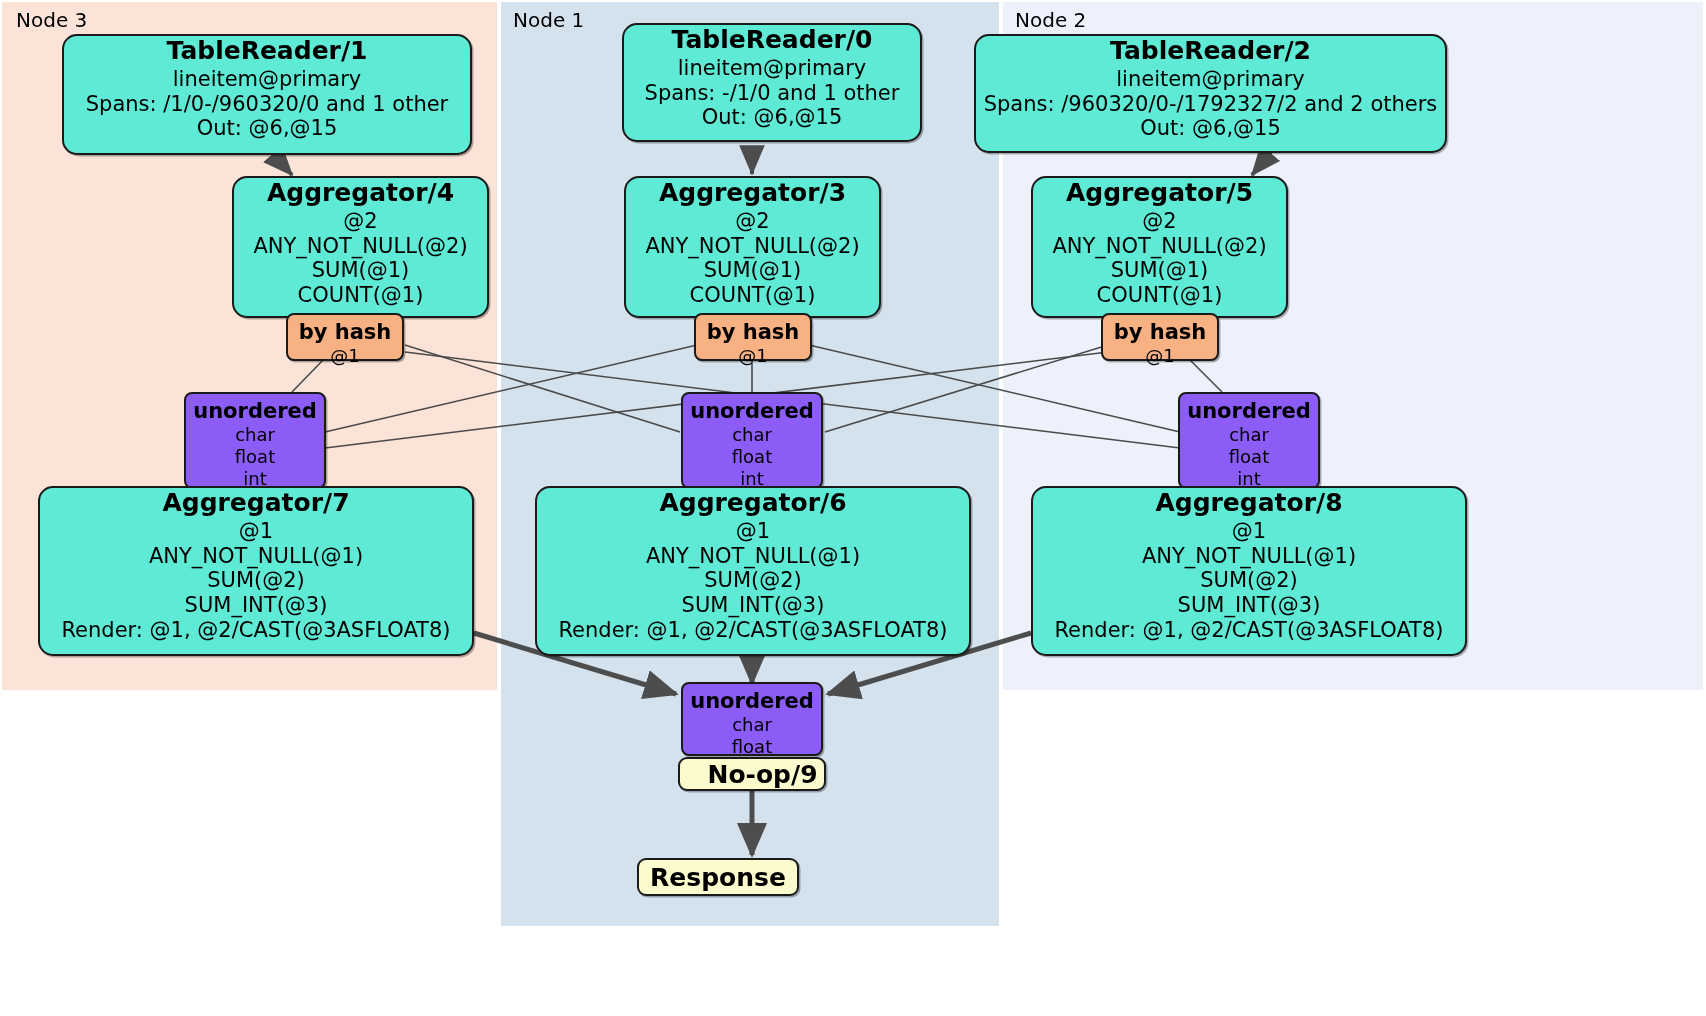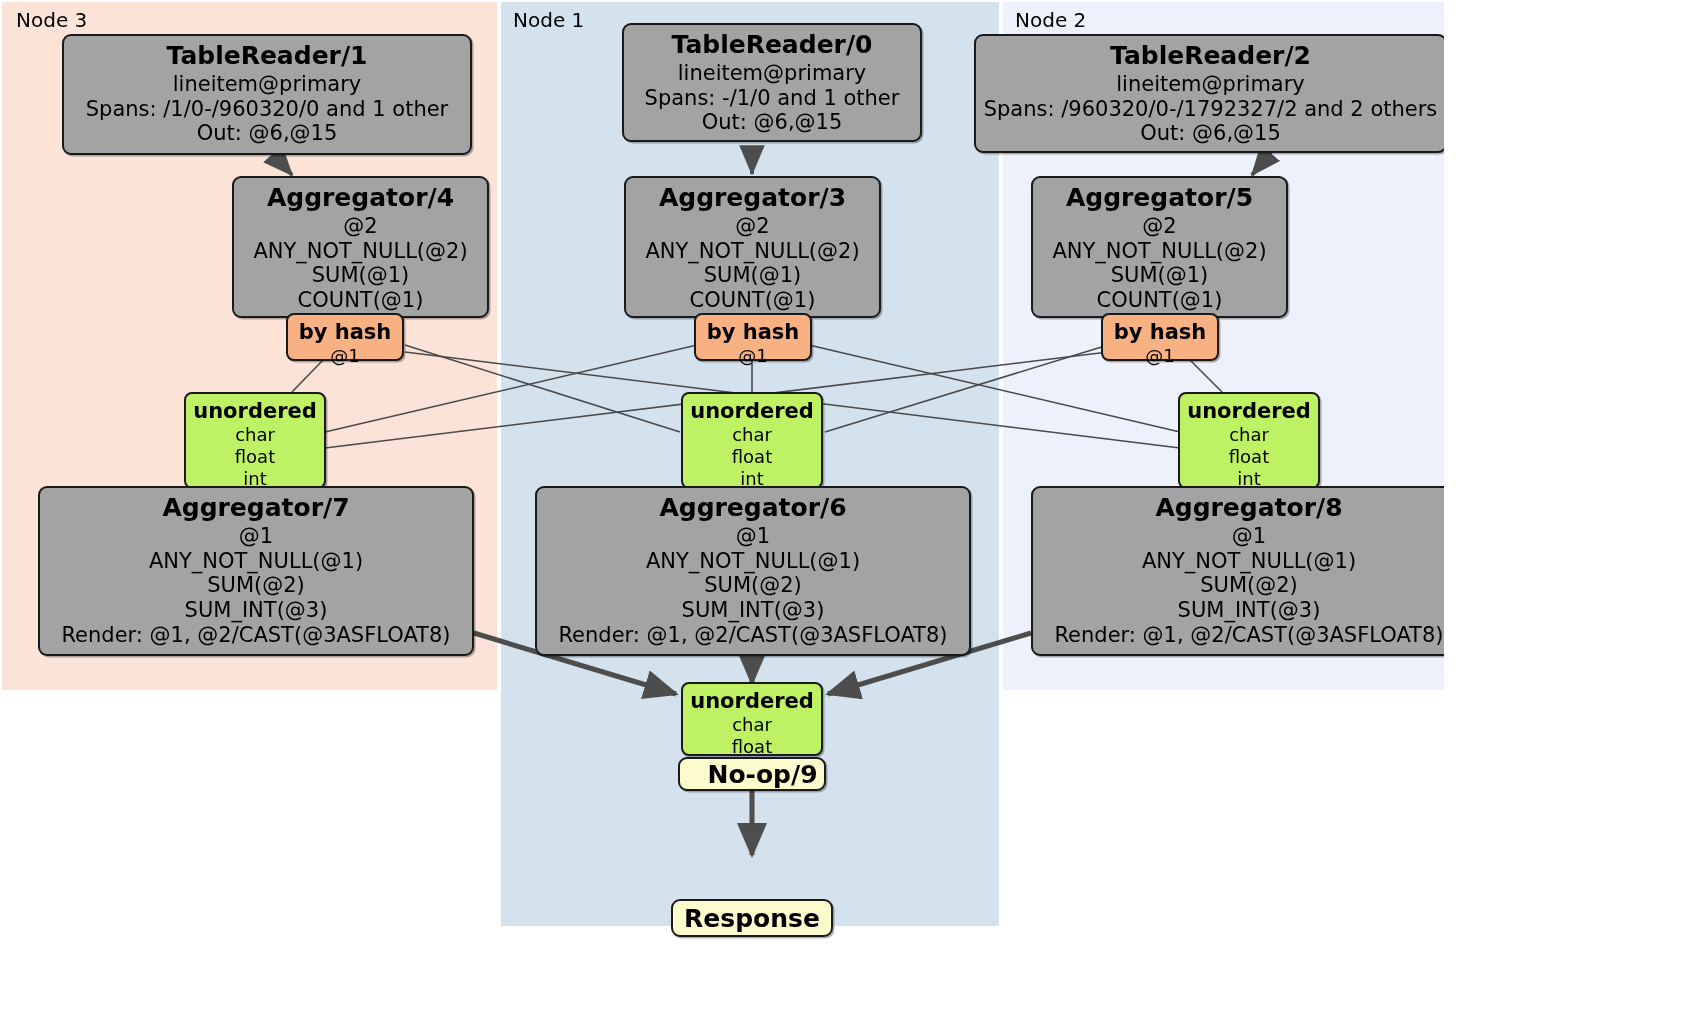--- a/index.html
+++ b/index.html
@@ -2,21 +2,21 @@
 <html><head>
 <meta charset="utf-8">
 <style>
   html, body {
     margin: 0; padding: 0;
     background: #ffffff;
     font-family: "DejaVu Sans", "Liberation Sans", sans-serif;
   }
   #canvas {
     position: relative;
-    width: 1444px;
+    width: 1703px;
     height: 1016px;
     overflow: hidden;
     background: #ffffff;
   }
   
   .cluster {
     position: absolute;
     box-sizing: border-box;
   }
   .cluster-label {
@@ -30,28 +30,27 @@
   #edges {
     position: absolute;
     left: 0; top: 0;
     width: 1706px; height: 1016px;
     pointer-events: none;
   }
   
   .proc {
     position: absolute;
     box-sizing: border-box;
-    background: #a3a3a3;
+    background: #5eead4;
     border: 2px solid #1a1a1a;
-    border-radius: 9px;
+    border-radius: 15px;
     text-align: center;
     color: #000;
     font-size: 21px;
     line-height: 1.175;
-    padding-top: 5px;
     box-shadow: 1.5px 1.5px 0 rgba(0,0,0,0.30);
   }
   .proc .ttl {
     font-weight: bold;
     font-size: 25px;
     line-height: 1.2;
     display: block;
     margin-bottom: 1px;
   }
   .proc .ln { display: block; white-space: nowrap; }
@@ -69,21 +68,21 @@
     box-shadow: 1.5px 1.5px 0 rgba(0,0,0,0.30);
   }
   .router .ttl {
     font-weight: bold;
     font-size: 21px;
     display: block;
     line-height: 1.2;
   }
   .router .ln { display: block; }
   .router.hash { background: #f7b183; }
-  .router.sync { background: #bef264; }
+  .router.sync { background: #8b5cf6; }
 
   .small-box {
     position: absolute;
     box-sizing: border-box;
     background: #fbfbcd;
     border: 2px solid #1a1a1a;
     border-radius: 9px;
     text-align: center;
     font-weight: bold;
     font-size: 25px;
@@ -256,17 +255,17 @@
   <div class="router sync" style="left:681px; top:682px; width:142px; height:74px;">
     <span class="ttl">unordered</span>
     <span class="ln">char</span>
     <span class="ln">float</span>
   </div>
 
   <div class="small-box" style="left:678px; top:757px; width:148px; height:34px;padding-left:21px;">
     <span>No-op/9</span>
   </div>
 
-  <div class="small-box" style="left:671px; top:858px; width:162px; height:38px;margin-top:41px;">
+  <div class="small-box" style="left:637px; top:858px; width:162px; height:38px;">
     <span>Response</span>
   </div>
 
 </div>
 
 </body></html>

